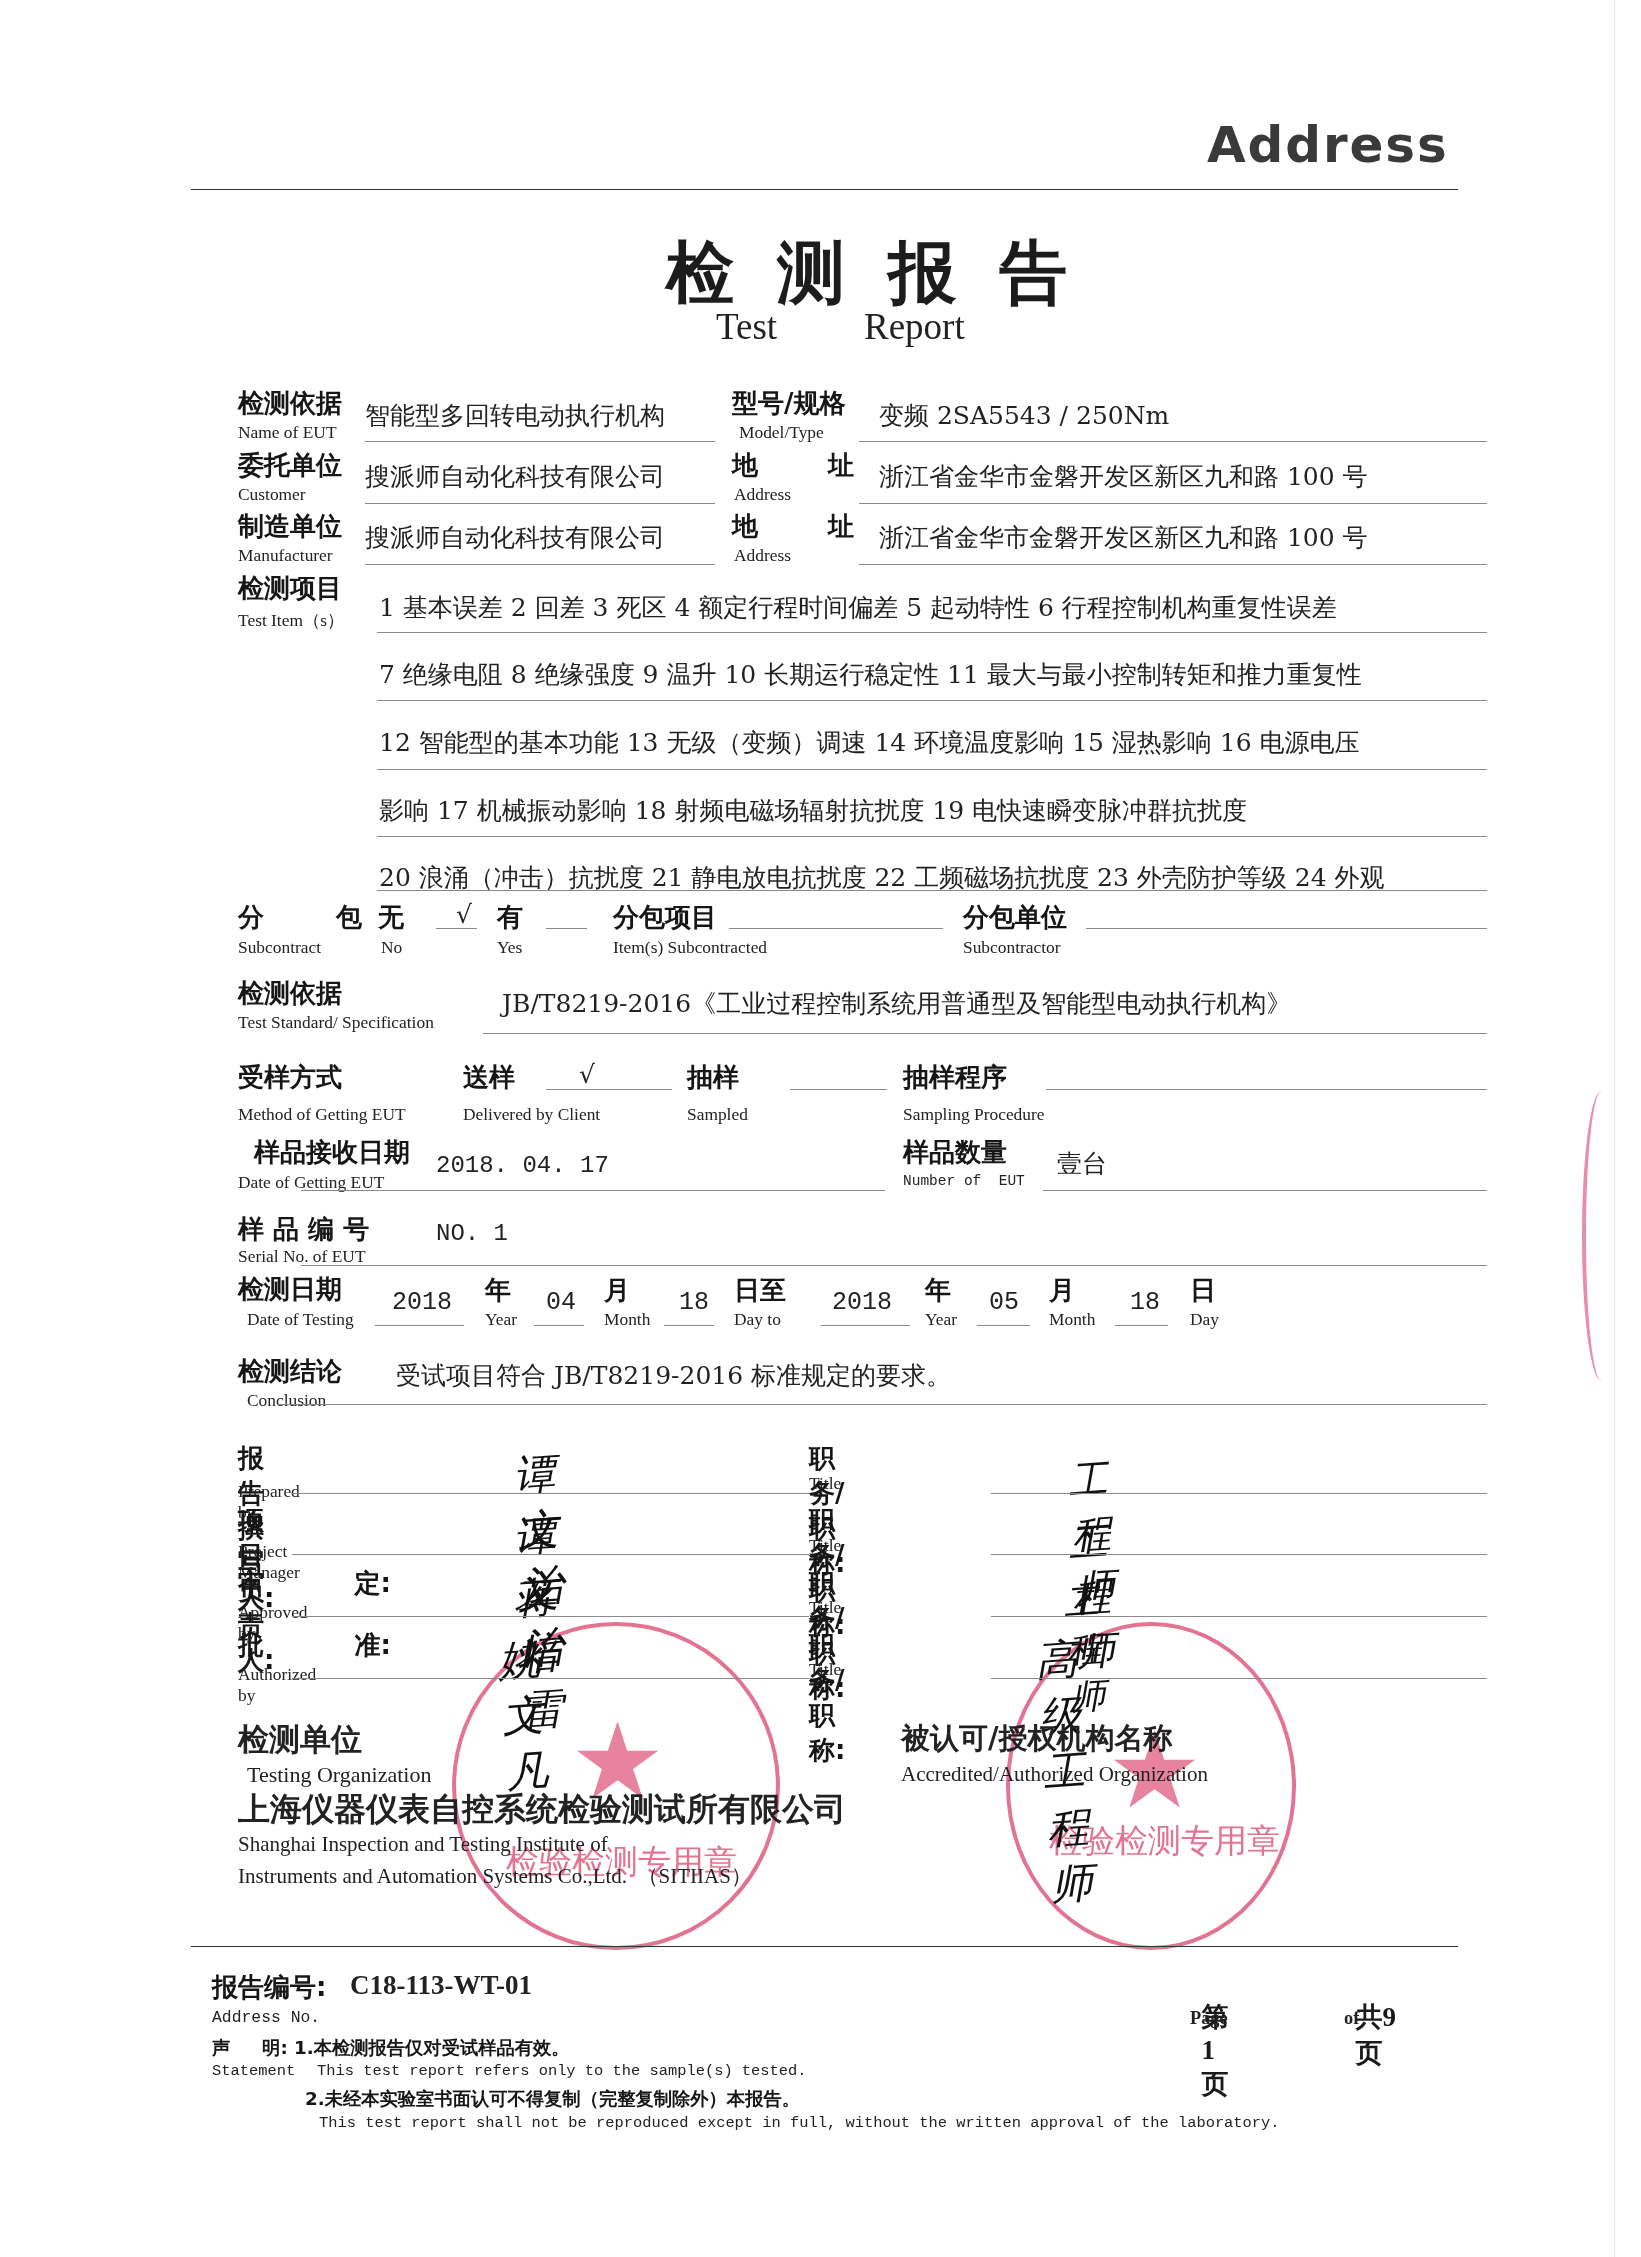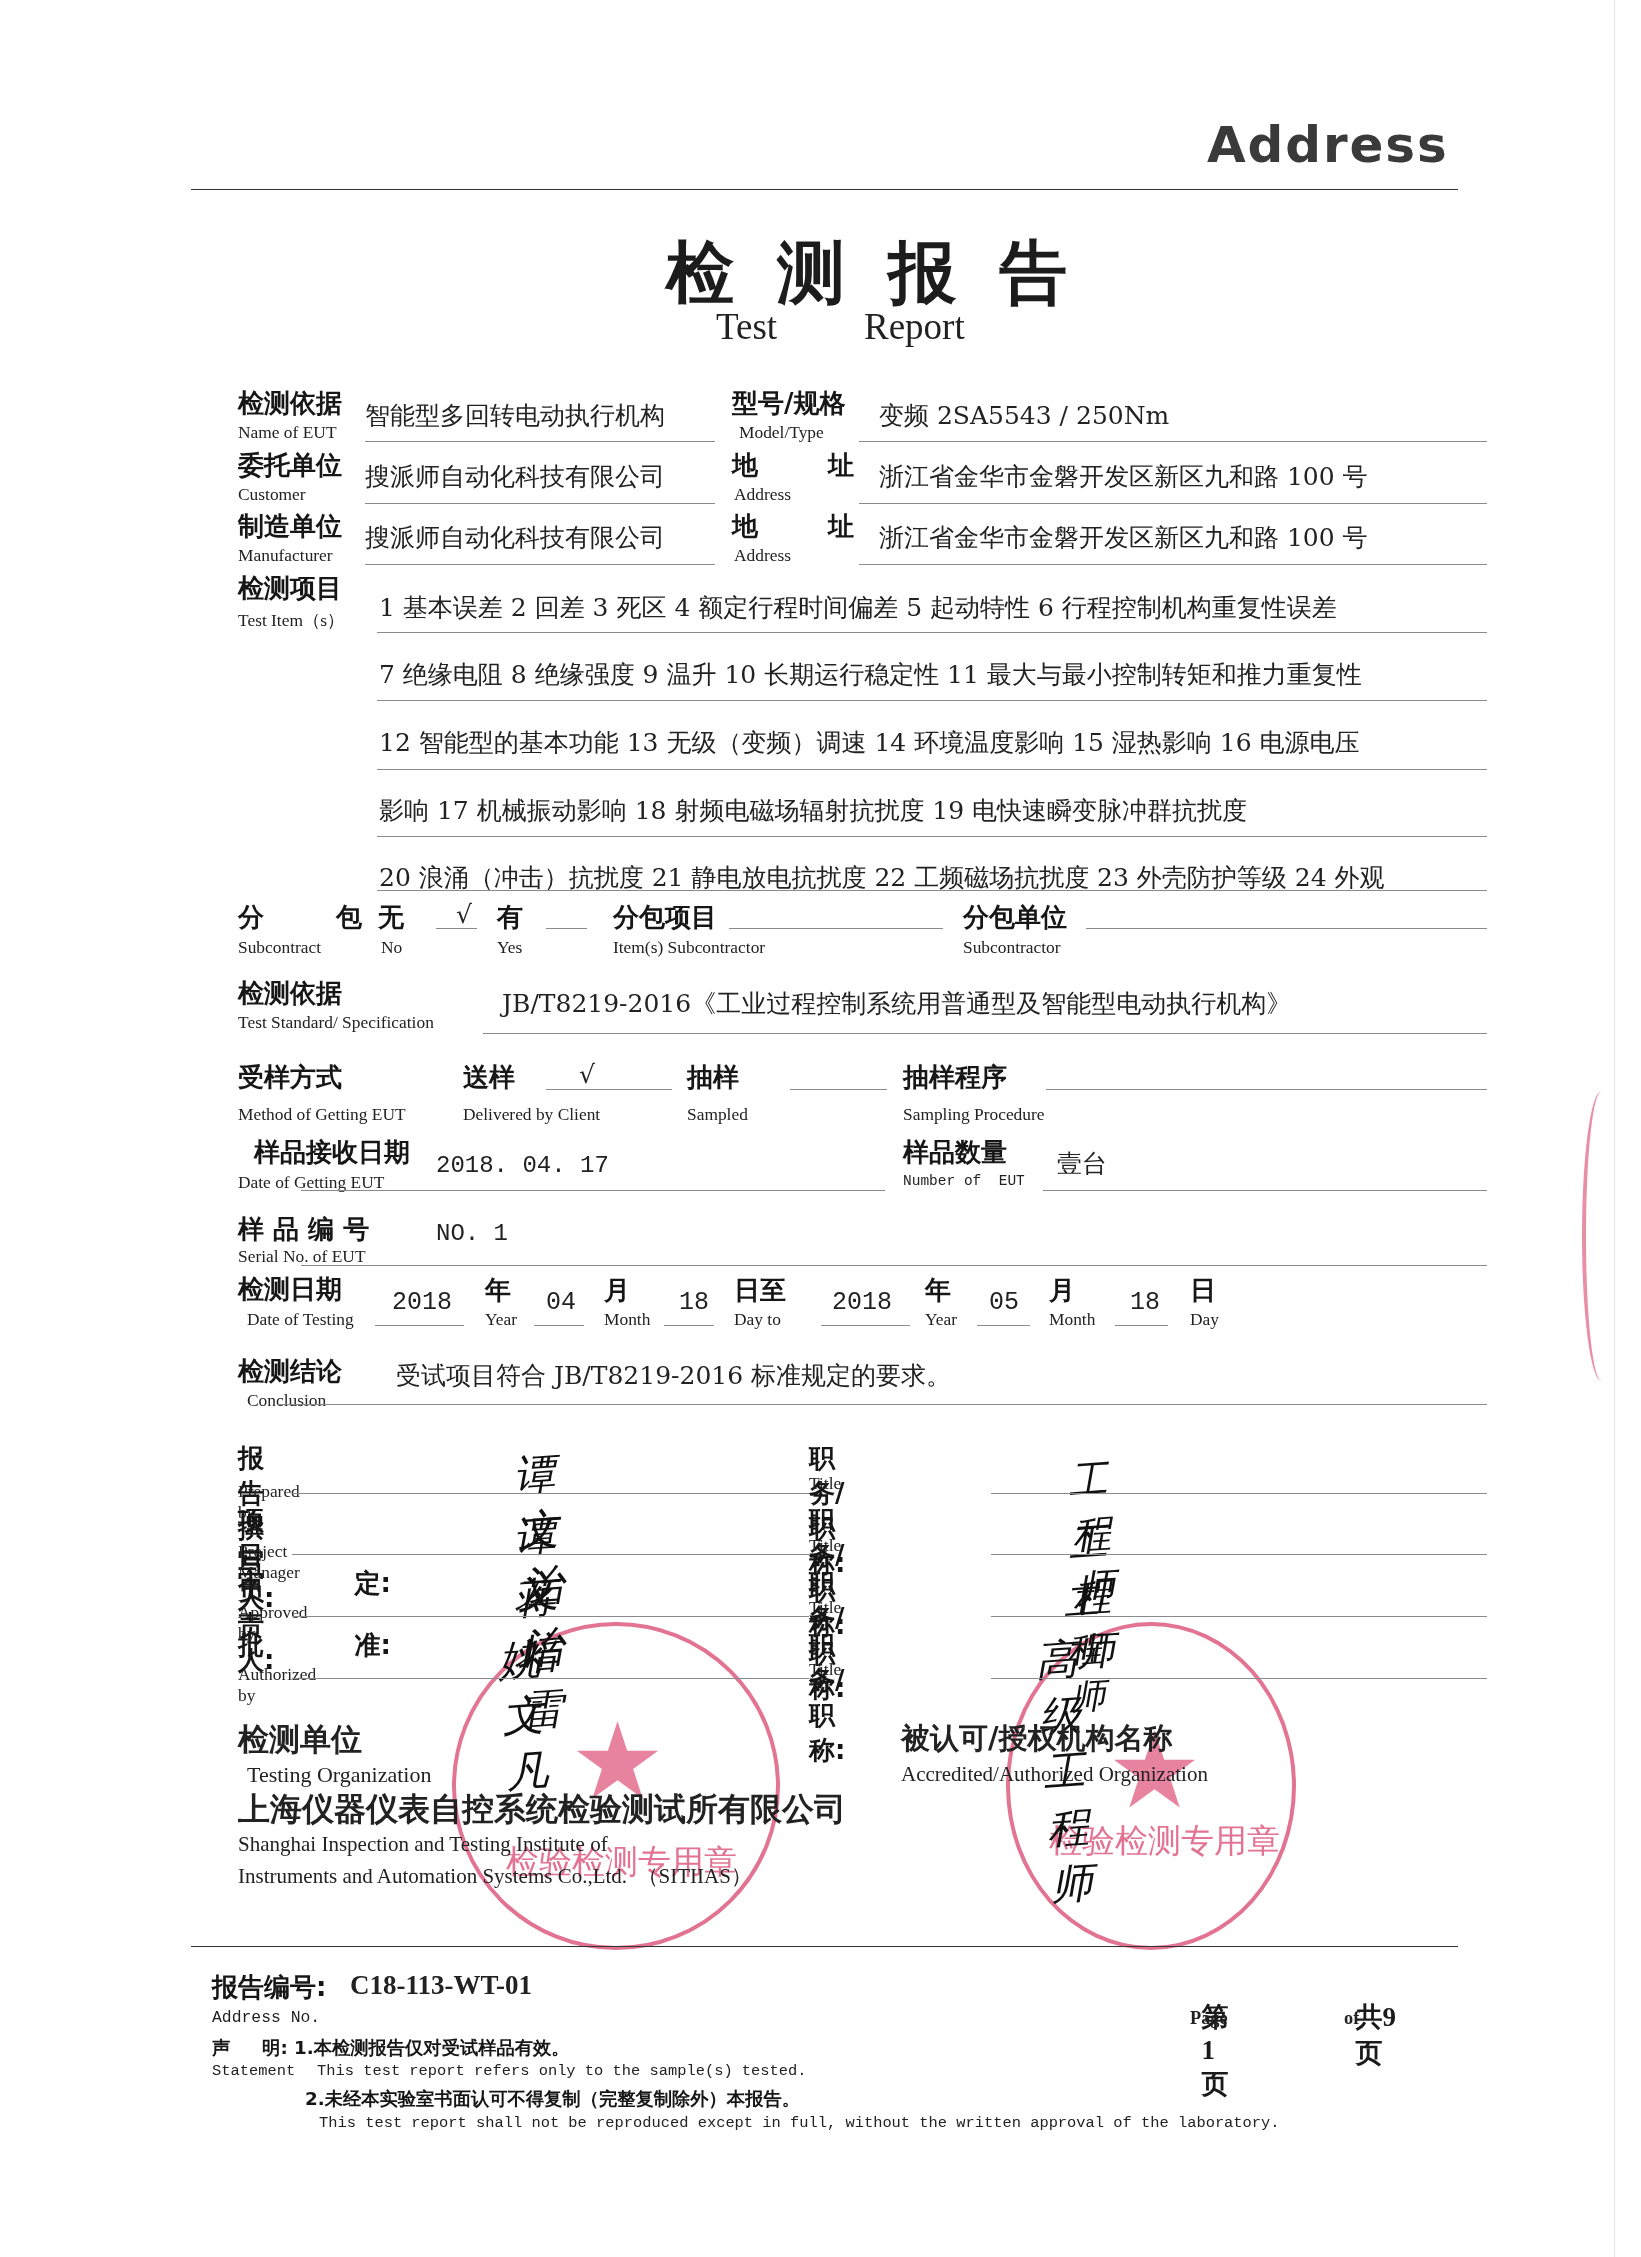--- a/index.html
+++ b/index.html
@@ -82,21 +82,21 @@
 <div class="abs en lbl-en" style="left:238px;top:937px;">Subcontract</div>
 <div class="abs zh-b lbl-zh" style="left:378px;top:900px;">无</div>
 <div class="abs en lbl-en" style="left:381px;top:937px;">No</div>
 <div class="abs zh val" style="left:456px;top:900px;">√</div>
 <div class="line" style="left:436px;top:928px;width:41px;"></div>
 <div class="abs zh-b lbl-zh" style="left:497px;top:900px;">有</div>
 <div class="abs en lbl-en" style="left:497px;top:937px;">Yes</div>
 <div class="abs zh val" style="left:560px;top:900px;"></div>
 <div class="line" style="left:546px;top:928px;width:41px;"></div>
 <div class="abs zh-b lbl-zh" style="left:613px;top:900px;">分包项目</div>
-<div class="abs en lbl-en" style="left:613px;top:937px;">Item(s) Subcontractor</div>
+<div class="abs en lbl-en" style="left:613px;top:937px;">Item(s) Subcontracted</div>
 <div class="abs zh val" style="left:734px;top:900px;"></div>
 <div class="line" style="left:729px;top:928px;width:214px;"></div>
 <div class="abs zh-b lbl-zh" style="left:963px;top:900px;">分包单位</div>
 <div class="abs en lbl-en" style="left:963px;top:937px;">Subcontractor</div>
 <div class="abs zh val" style="left:1091px;top:900px;"></div>
 <div class="line" style="left:1086px;top:928px;width:401px;"></div>
 
 <div class="abs zh-b lbl-zh" style="left:238px;top:976px;">检测依据</div>
 <div class="abs en lbl-en" style="left:238px;top:1012px;">Test Standard/ Specification</div>
 <div class="abs zh val" style="left:502px;top:987px;white-space:nowrap;">JB/T8219-2016《工业过程控制系统用普通型及智能型电动执行机构》</div>

